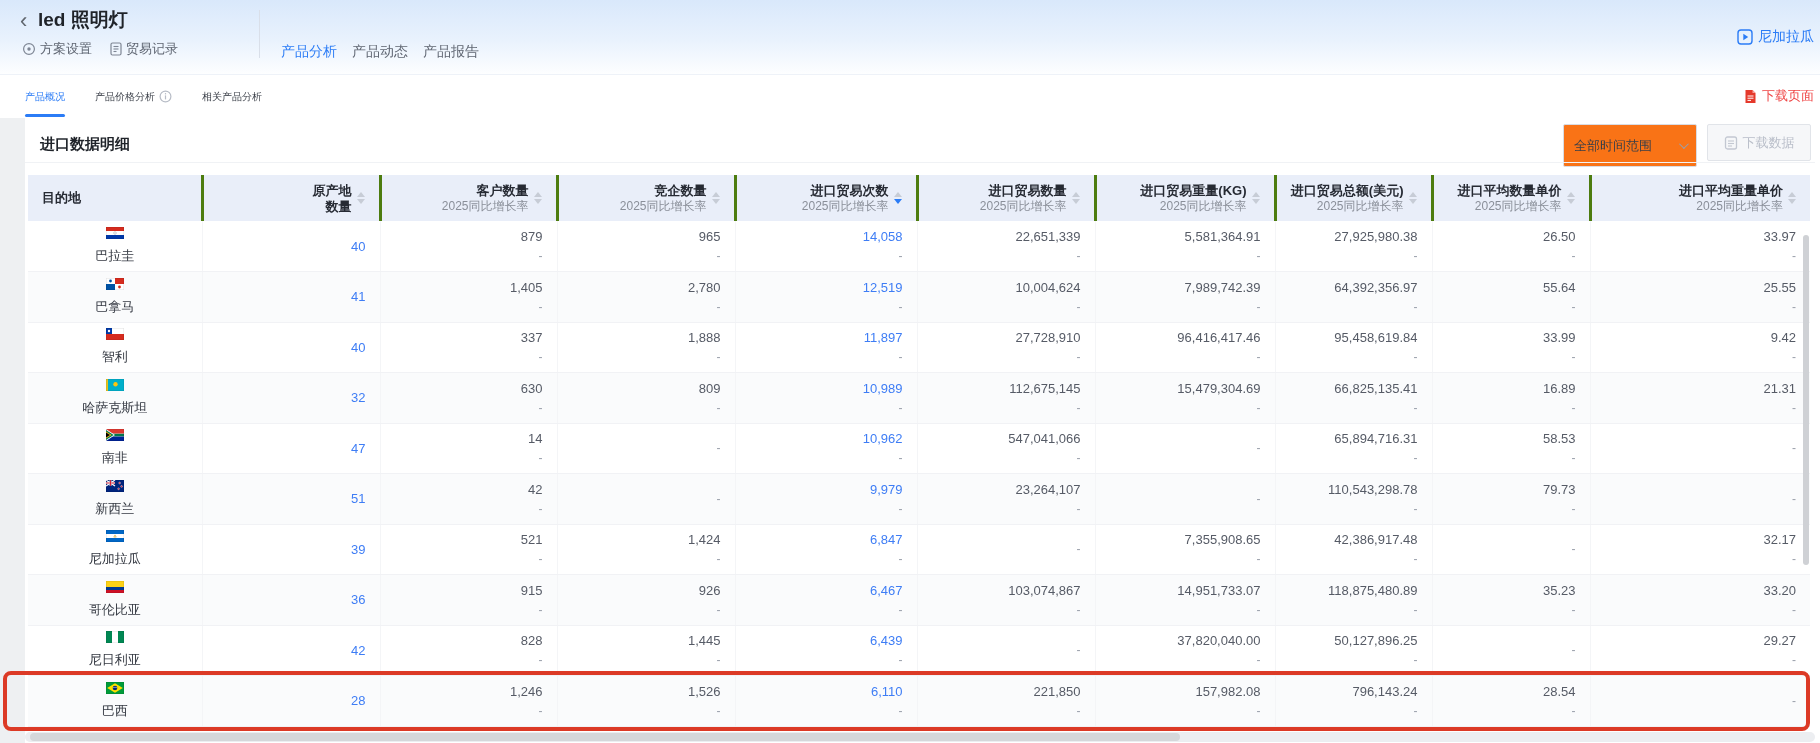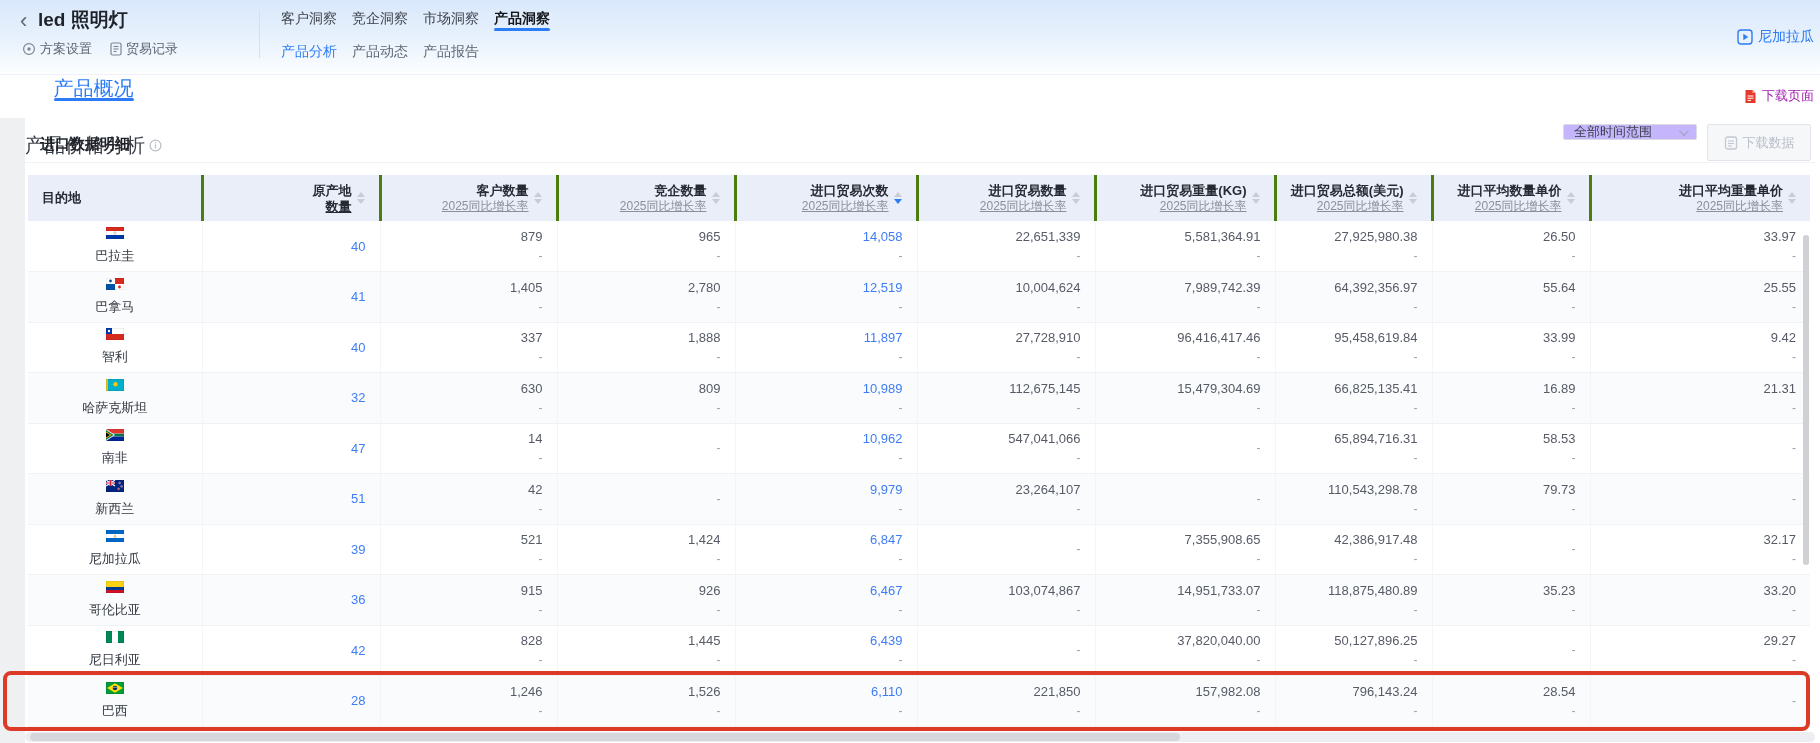--- a/index.html
+++ b/index.html
@@ -20,45 +20,45 @@
   .nav-tab.active { font-weight:bold; color:#14161a; }
   .nav-tab.active::after { content:""; position:absolute; left:0; right:0; bottom:0; height:3px; border-radius:2px; background:#2b7cf6; }
   .secondary-nav { position:absolute; left:281px; top:41px; display:flex; gap:15px; font-size:14px; color:#5f6672; }
   .sub-tab { position:relative; padding-bottom:25px; line-height:20px; cursor:pointer; }
   .sub-tab.active { color:#2b7cf6; }
   .sub-tab.active::after { content:""; position:absolute; left:0; right:0; bottom:0; height:3px; border-radius:2px; background:#2b7cf6; }
   .video-tutorial { position:absolute; right:6px; top:28px; display:flex; align-items:center; gap:5px; color:#2b7cf6; font-size:14px; cursor:pointer; }
 
   
   .tabs-bar { position:absolute; left:0; top:75px; width:1820px; height:43px; background:#fff; z-index:2; }
-  .section-tabs { position:absolute; left:25px; top:0; height:43px; display:flex; gap:30px; align-items:center; font-size:20px; color:#3a3f48;flex-direction:column; }
+  .section-tabs { position:absolute; left:25px; top:0; height:43px; display:flex; gap:30px; align-items:center; font-size:10px; color:#3a3f48; }
   .sec-tab { position:relative; height:43px; display:flex; align-items:center; gap:4px; cursor:pointer; }
   .sec-tab.active { color:#2b7cf6; }
   .sec-tab.active::after { content:""; position:absolute; left:0; right:0; bottom:1px; height:3px; border-radius:2px; background:#2b7cf6; }
-  .download-page { position:absolute; right:6px; top:12px; display:flex; align-items:center; gap:5px; color:#a21caf; font-size:13px; cursor:pointer; }
+  .download-page { position:absolute; right:6px; top:12px; display:flex; align-items:center; gap:5px; color:#ef4444; font-size:13px; cursor:pointer; }
 
   
   .main-card { position:absolute; left:25px; top:118px; width:1795px; height:625px; background:#fff; z-index:1; }
   .panel-title { position:absolute; left:40px; top:135px; font-size:15px; font-weight:bold; color:#1f2329; z-index:3; }
-  .time-range-btn { position:absolute; left:1563px; top:124px; width:134px; height:16px; background:#c4b5fd;
+  .time-range-btn { position:absolute; left:1563px; top:124px; width:134px; height:43px; background:#f97316;
     border:1px solid #d9dce3; border-radius:2px; display:flex; align-items:center; justify-content:space-between;
     padding:0 10px; font-size:13px; color:#3a3f48; cursor:pointer; z-index:3; }
   .dd-caret { width:7px; height:7px; border-right:1.4px solid #9aa0ab; border-bottom:1.4px solid #9aa0ab; transform:rotate(45deg) translateY(-2px); }
   .download-data-btn { position:absolute; left:1707px; top:124px; width:104px; height:37px; background:#f6f7f9;
     border:1px solid #e1e4e9; border-radius:2px; display:flex; align-items:center; justify-content:center; gap:5px;
     font-size:13px; color:#b9bec9; cursor:not-allowed; z-index:3; }
   .panel-divider { position:absolute; left:25px; top:162px; width:1790px; height:1px; background:#f0f2f5; z-index:3; }
 
   
   .table-wrap { position:absolute; left:28px; top:175px; width:1782px; z-index:3; }
   table { border-collapse:collapse; table-layout:fixed; width:1782px; }
   thead th { height:46px; background:#e9eef9; vertical-align:middle; padding:0 14px; border-right:3px solid #4d7c0f; }
   thead th:last-child { border-right:none; }
   .th-line1 { font-size:13px; font-weight:bold; color:#262a33; line-height:16px; white-space:nowrap; }
-  .th-line2 { font-size:12px; font-weight:normal; color:#8a8f99; line-height:15px; white-space:nowrap;text-decoration:underline; }
+  .th-line2 { font-size:12px; font-weight:normal; color:#8a8f99; line-height:15px; white-space:nowrap; }
   .th-line2.strong { font-size:13px; font-weight:bold; color:#262a33; }
   .th-flex { display:flex; justify-content:flex-end; align-items:center; }
   .th-text { text-align:right; }
   .th-left { text-align:left; }
   .sort { display:inline-flex; flex-direction:column; margin-left:5px; }
   .caret { width:0; height:0; border-left:4px solid transparent; border-right:4px solid transparent; display:block; cursor:pointer; }
   .caret.up { border-bottom:5px solid #c7ccd6; margin-bottom:2px; }
   .caret.down { border-top:5px solid #c7ccd6; }
   .caret.down.act { border-top-color:#2b7cf6; }
 
@@ -105,26 +105,20 @@
           <rect x="1" y="1" width="10" height="12" rx="1.5" fill="none" stroke="#7e8694" stroke-width="1.2"></rect>
           <line x1="3.5" y1="4.5" x2="8.5" y2="4.5" stroke="#7e8694" stroke-width="1.1"></line>
           <line x1="3.5" y1="7" x2="8.5" y2="7" stroke="#7e8694" stroke-width="1.1"></line>
           <line x1="3.5" y1="9.5" x2="6.5" y2="9.5" stroke="#7e8694" stroke-width="1.1"></line>
         </svg>
       <span>贸易记录</span>
     </div>
   </div>
 
   <div class="v-divider"></div>
-  <div class="primary-nav">
-      <div class="nav-tab">客户洞察</div>
-      <div class="nav-tab">竞企洞察</div>
-      <div class="nav-tab">市场洞察</div>
-      <div class="nav-tab active">产品洞察</div>
-    </div>
   <div class="secondary-nav">
       <div class="sub-tab active">产品分析</div>
       <div class="sub-tab">产品动态</div>
       <div class="sub-tab">产品报告</div>
     </div>
 
   <div class="video-tutorial">
     <svg class="icon-svg" width="16" height="16" viewBox="0 0 16 16">
         <rect x="1" y="1" width="14" height="14" rx="3" fill="none" stroke="#2b7cf6" stroke-width="1.4"></rect>
         <polygon points="6.3,4.8 11.2,8 6.3,11.2" fill="#2b7cf6"></polygon>

